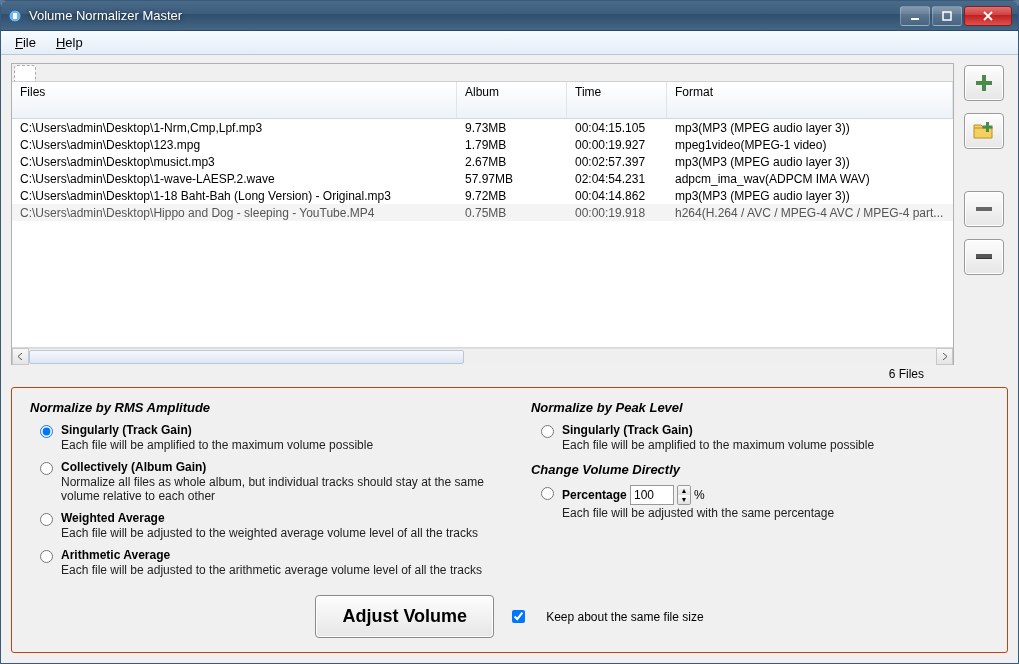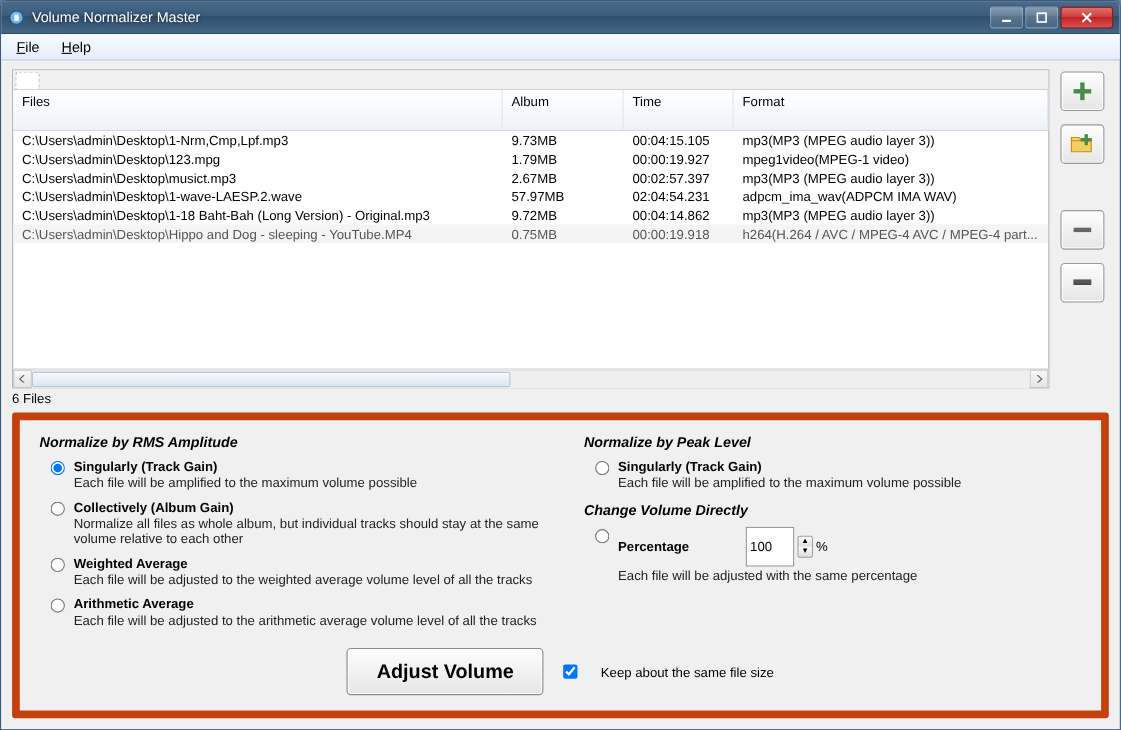--- a/index.html
+++ b/index.html
@@ -168,20 +168,21 @@
 }
 .hscroll .thumb {
   position: absolute;
   left: 0; top: 1px; bottom: 1px;
   width: 48%;
   background: linear-gradient(to bottom,#f6f9fc,#dbe6f2);
   border: 1px solid #b8c8d8;
   border-radius: 2px;
 }
 .file-count {
+  text-align: right;
   padding-right: 30px;
   font-size: 12px;
   color: #000;
   margin-top: 2px;
 }
 
 .side-btns {
   width: 44px;
   display: flex;
   flex-direction: column;
@@ -191,21 +192,21 @@
 .sq-btn {
   width: 40px; height: 36px;
   background: linear-gradient(to bottom,#fdfdfd,#e6e6e6);
   border: 1px solid #9a9a9a;
   border-radius: 4px;
   box-shadow: inset 0 0 0 1px #fff;
   display: flex; align-items: center; justify-content: center;
 }
 
 .bottom-panel {
-  border: 7px solid #c2410c;
+  border: 1px solid #c2410c;
   border-radius: 3px;
   background: #f0f0f0;
   padding: 12px 18px 14px 18px;
   display: flex;
   flex-direction: column;
 }
 .columns {
   display: flex;
   gap: 20px;
 }
@@ -229,26 +230,25 @@
 .opt-label { font-weight: bold; font-size: 12px; }
 .opt-desc {
   font-size: 12px;
   color: #222;
   margin-top: 1px;
   padding-left: 0;
 }
 .opt-body { display: flex; flex-direction: column; }
 .inline-input {
   width: 44px;
-  height: 36px;
+  height: 20px;
   font-size: 12px;
   padding: 1px 3px;
   border: 1px solid #999;
   background: #fff;
-  margin-left: 48px;
 }
 .spinner-wrap {
   display: inline-flex;
   align-items: center;
   gap: 3px;
 }
 .spinner-btns {
   display: inline-flex;
   flex-direction: column;
   border: 1px solid #999;

